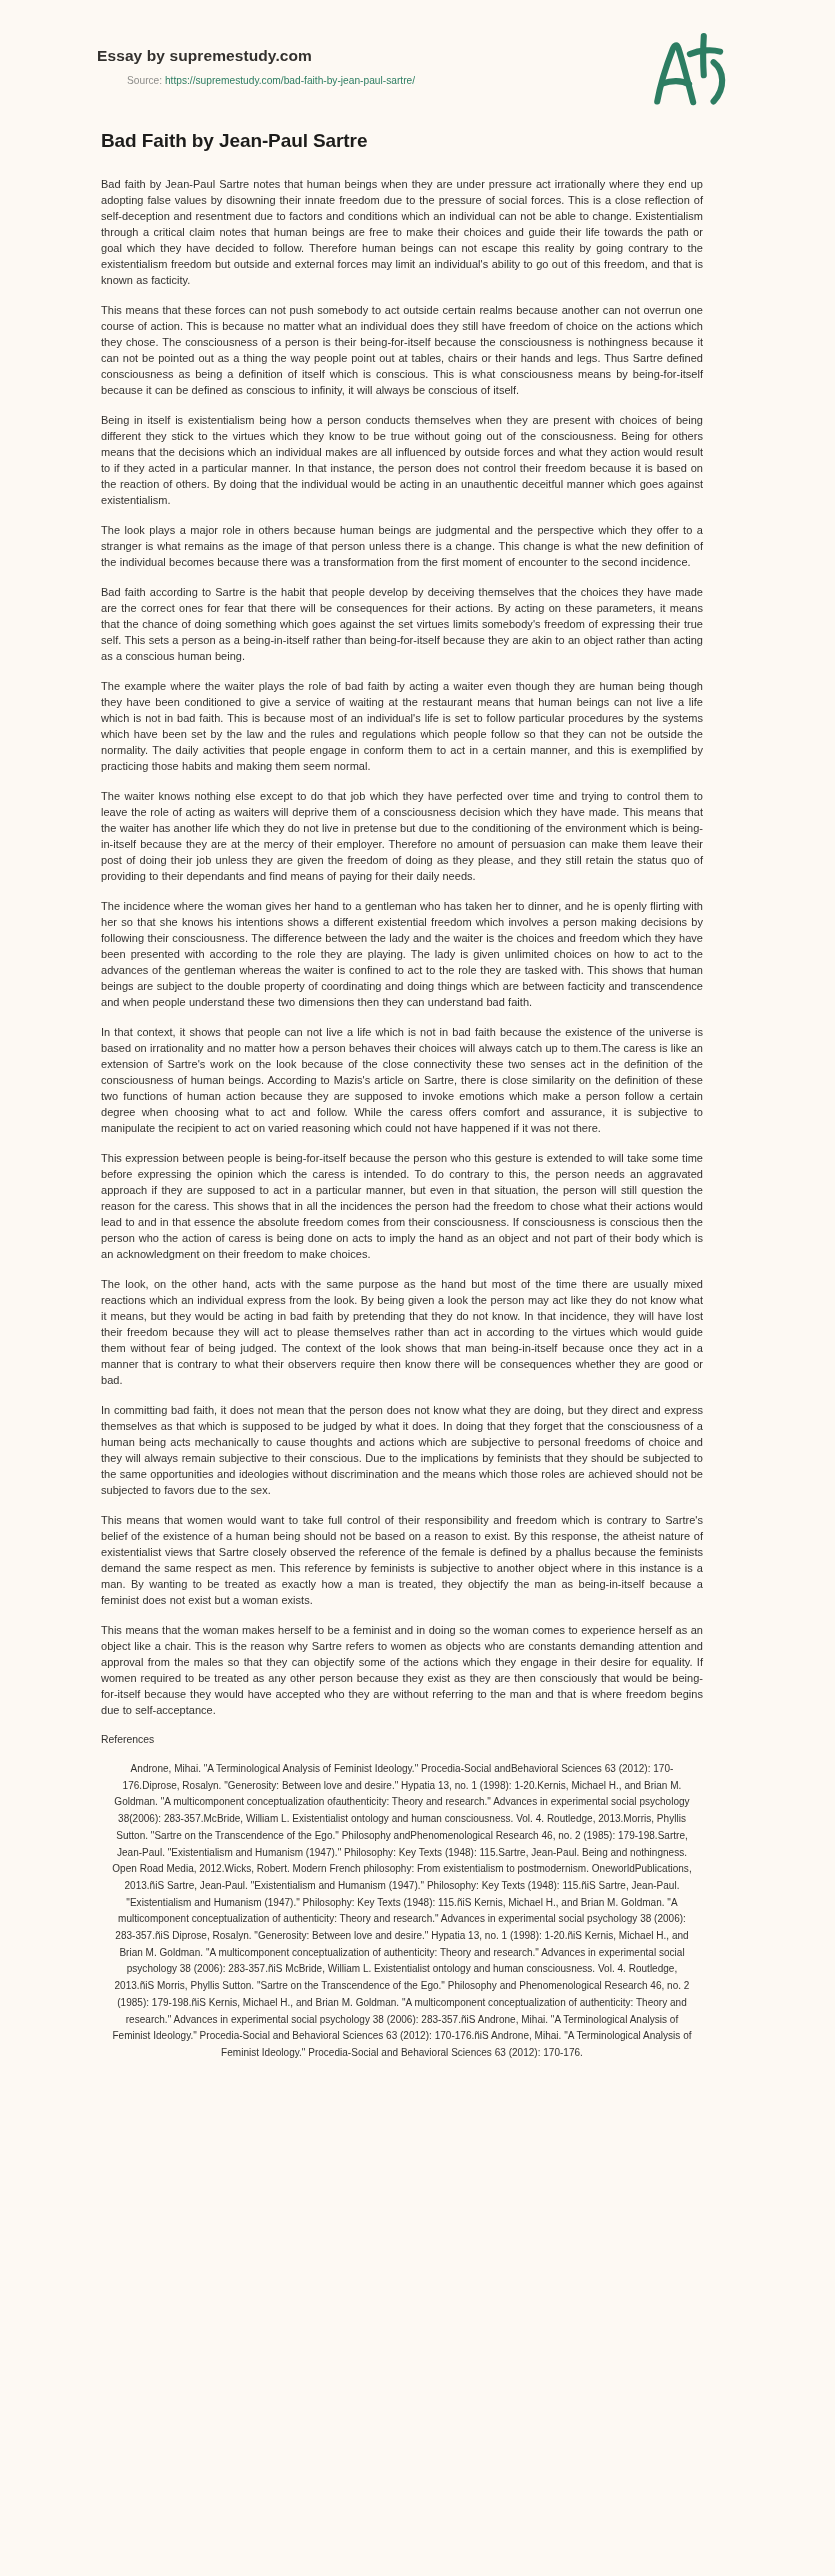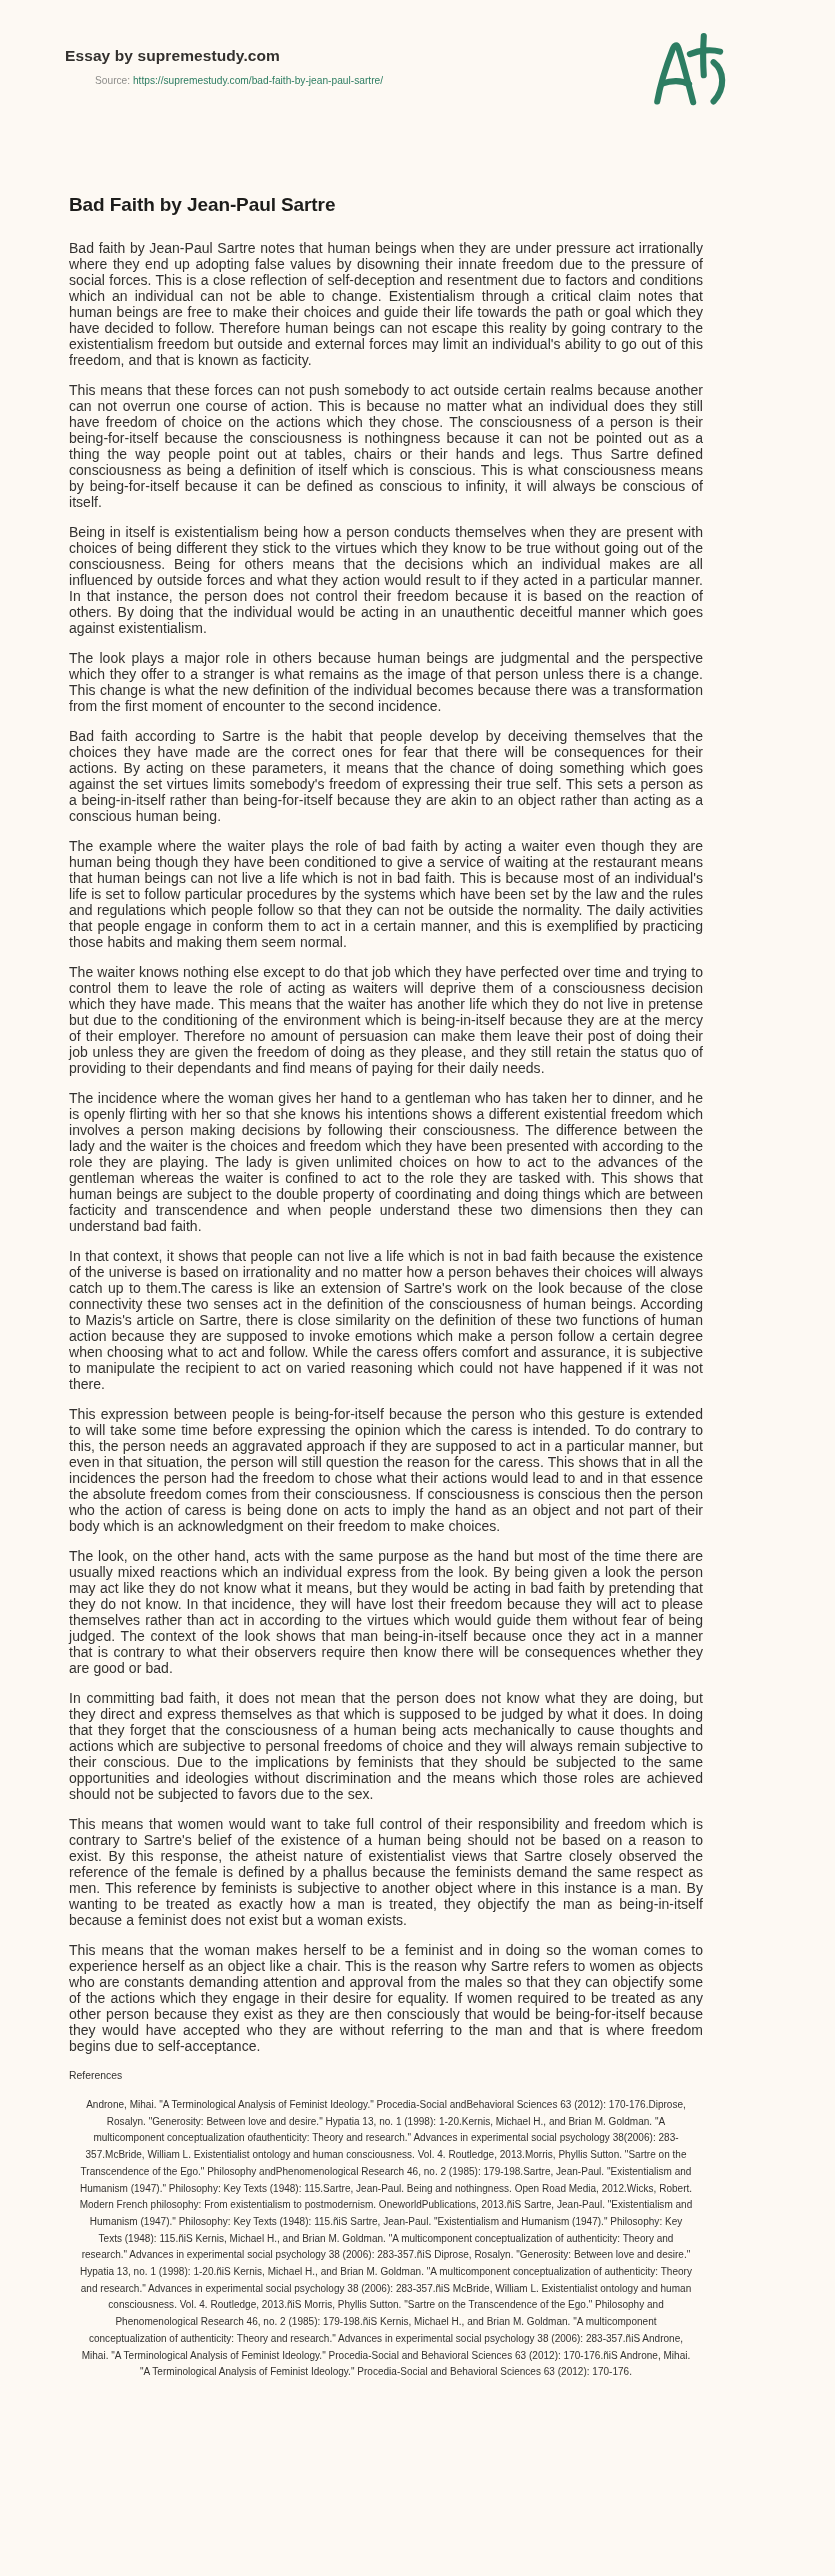--- a/index.html
+++ b/index.html
@@ -13,20 +13,21 @@
     font-family: "Liberation Sans", sans-serif;
     color: #2b2b2b;
     -webkit-font-smoothing: antialiased;
   }
   .page {
     position: relative;
     width: 772px;
     min-height: 2576px;
     background: #fdf9f3;
     box-sizing: border-box;
+    padding-left: 32px;
   }
 
   
   .header {
     position: relative;
     padding: 47px 52px 0 65px;
     height: 73px;
     box-sizing: border-box;
   }
   .brand-line {
@@ -56,33 +57,33 @@
     height: 85px;
   }
   .logo svg { display: block; width: 98px; height: 85px; }
 
   
   .doc {
     padding: 0 69px 0 69px;
     box-sizing: border-box;
   }
   .doc-title {
-    margin-top: 120px;
+    margin-top: 56px;
     font-size: 19px;
     font-weight: bold;
     color: #1d1d1b;
     letter-spacing: -0.1px;
     line-height: 1.25;
   }
   .body-block {
     margin-top: 23px;
   }
   p.para {
     margin: 0 0 14px 0;
-    font-size: 14px;
+    font-size: 11px;
     line-height: 16px;
     text-align: justify;
     color: #32312f;
     letter-spacing: 0.03px;
     word-spacing: 0.2px;
     hyphens: none;
   }
 
   
   .refs-heading {

